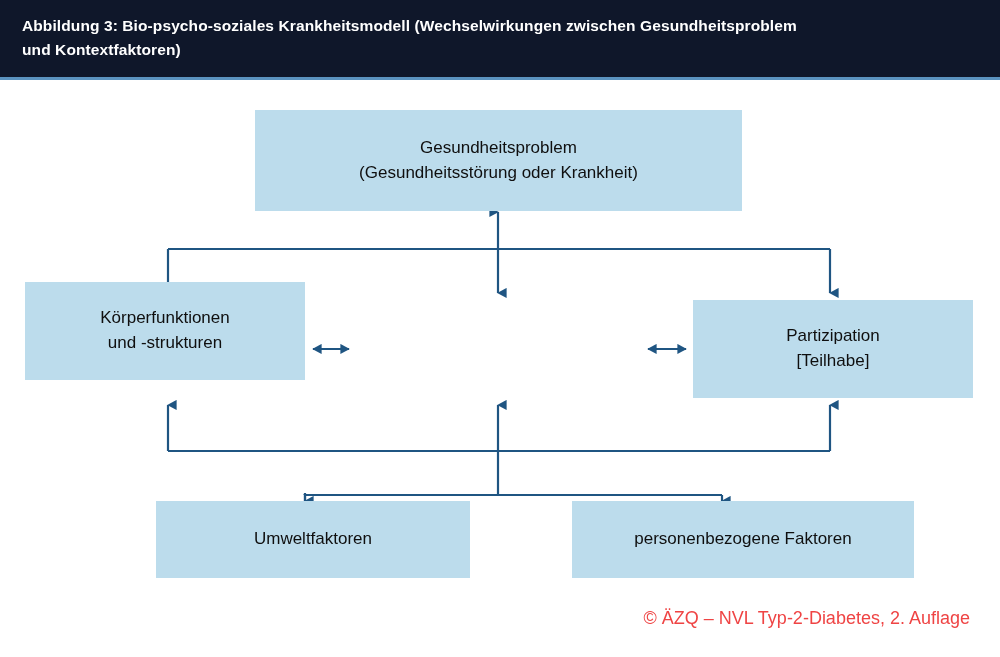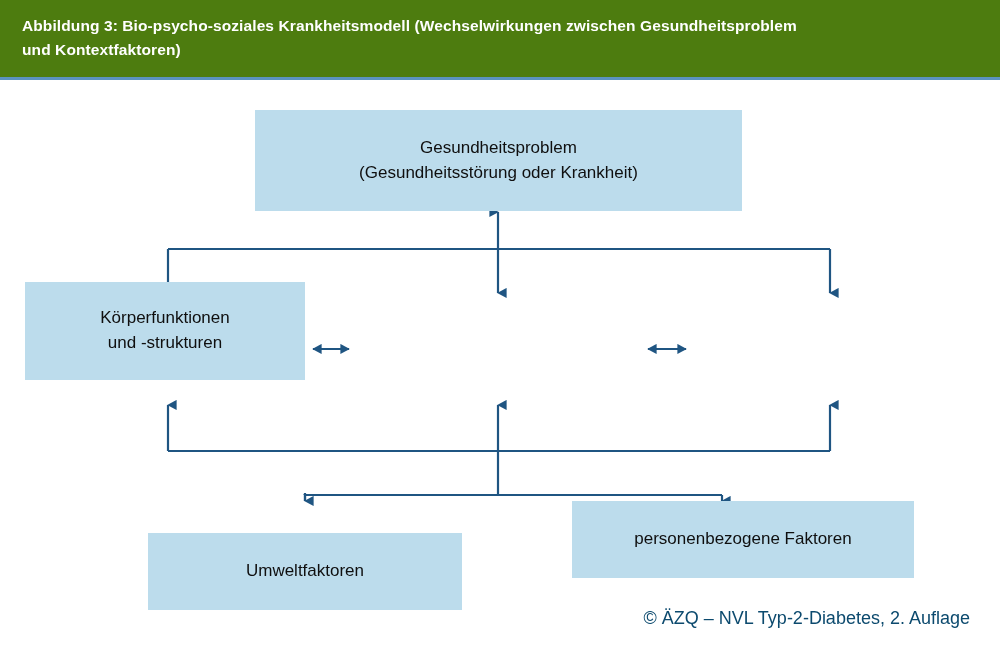--- a/index.html
+++ b/index.html
@@ -18,21 +18,21 @@
     width: 1000px;
     height: 657px;
   }
   
   #header-bar {
     position: absolute;
     left: 0;
     top: 0;
     width: 1000px;
     height: 77px;
-    background: #4d7c0f;
+    background: #0f172a;
     box-sizing: border-box;
     padding: 14px 22px 0 22px;
   }
   #header-title {
     color: #ffffff;
     font-size: 15.5px;
     font-weight: bold;
     line-height: 1.55;
     letter-spacing: 0.1px;
     white-space: pre-line;
@@ -67,32 +67,32 @@
     font-size: 17px;
     line-height: 1.45;
     white-space: pre-line;
     box-sizing: border-box;
     padding: 4px 8px;
   }
   #box-health      { left: 255px; top: 30px;  width: 487px; height: 101px; }
   #box-bodyfunc    { left: 25px;  top: 202px; width: 280px; height: 98px;  }
   #box-activities  { left: 355px; top: 220px; width: 286px; height: 98px;  }
   #box-participate { left: 693px; top: 220px; width: 280px; height: 98px;  }
-  #box-environment { left: 148px; top: 421px; width: 314px; height: 77px; margin-top: 32px;  }
+  #box-environment { left: 156px; top: 421px; width: 314px; height: 77px;  }
   #box-personal    { left: 572px; top: 421px; width: 342px; height: 77px;  }
   
   #footer {
     position: absolute;
     left: 0;
     top: 608px;
     width: 1000px;
     text-align: right;
     box-sizing: border-box;
     padding-right: 30px;
-    color: #0c4a6e;
+    color: #ef4444;
     font-size: 18px;
   }
 </style>
 </head>
 <body>
 
 <div id="page">
 
   <div id="header-bar">
     <div id="header-title">Abbildung 3:  Bio-psycho-soziales Krankheitsmodell (Wechselwirkungen zwischen Gesundheitsproblem
@@ -161,20 +161,22 @@
       </g>
     </svg>
 
     <div id="box-health" class="node-box">Gesundheitsproblem
 (Gesundheitsstörung oder Krankheit)</div>
 
     <div id="box-bodyfunc" class="node-box">Körperfunktionen
 und -strukturen</div>
 
 
+    <div id="box-participate" class="node-box">Partizipation
+[Teilhabe]</div>
 
     <div id="box-environment" class="node-box">Umweltfaktoren</div>
 
     <div id="box-personal" class="node-box">personenbezogene Faktoren</div>
 
   </div>
 
   <div id="footer">© ÄZQ – NVL Typ-2-Diabetes, 2. Auflage</div>
 
 </div>

